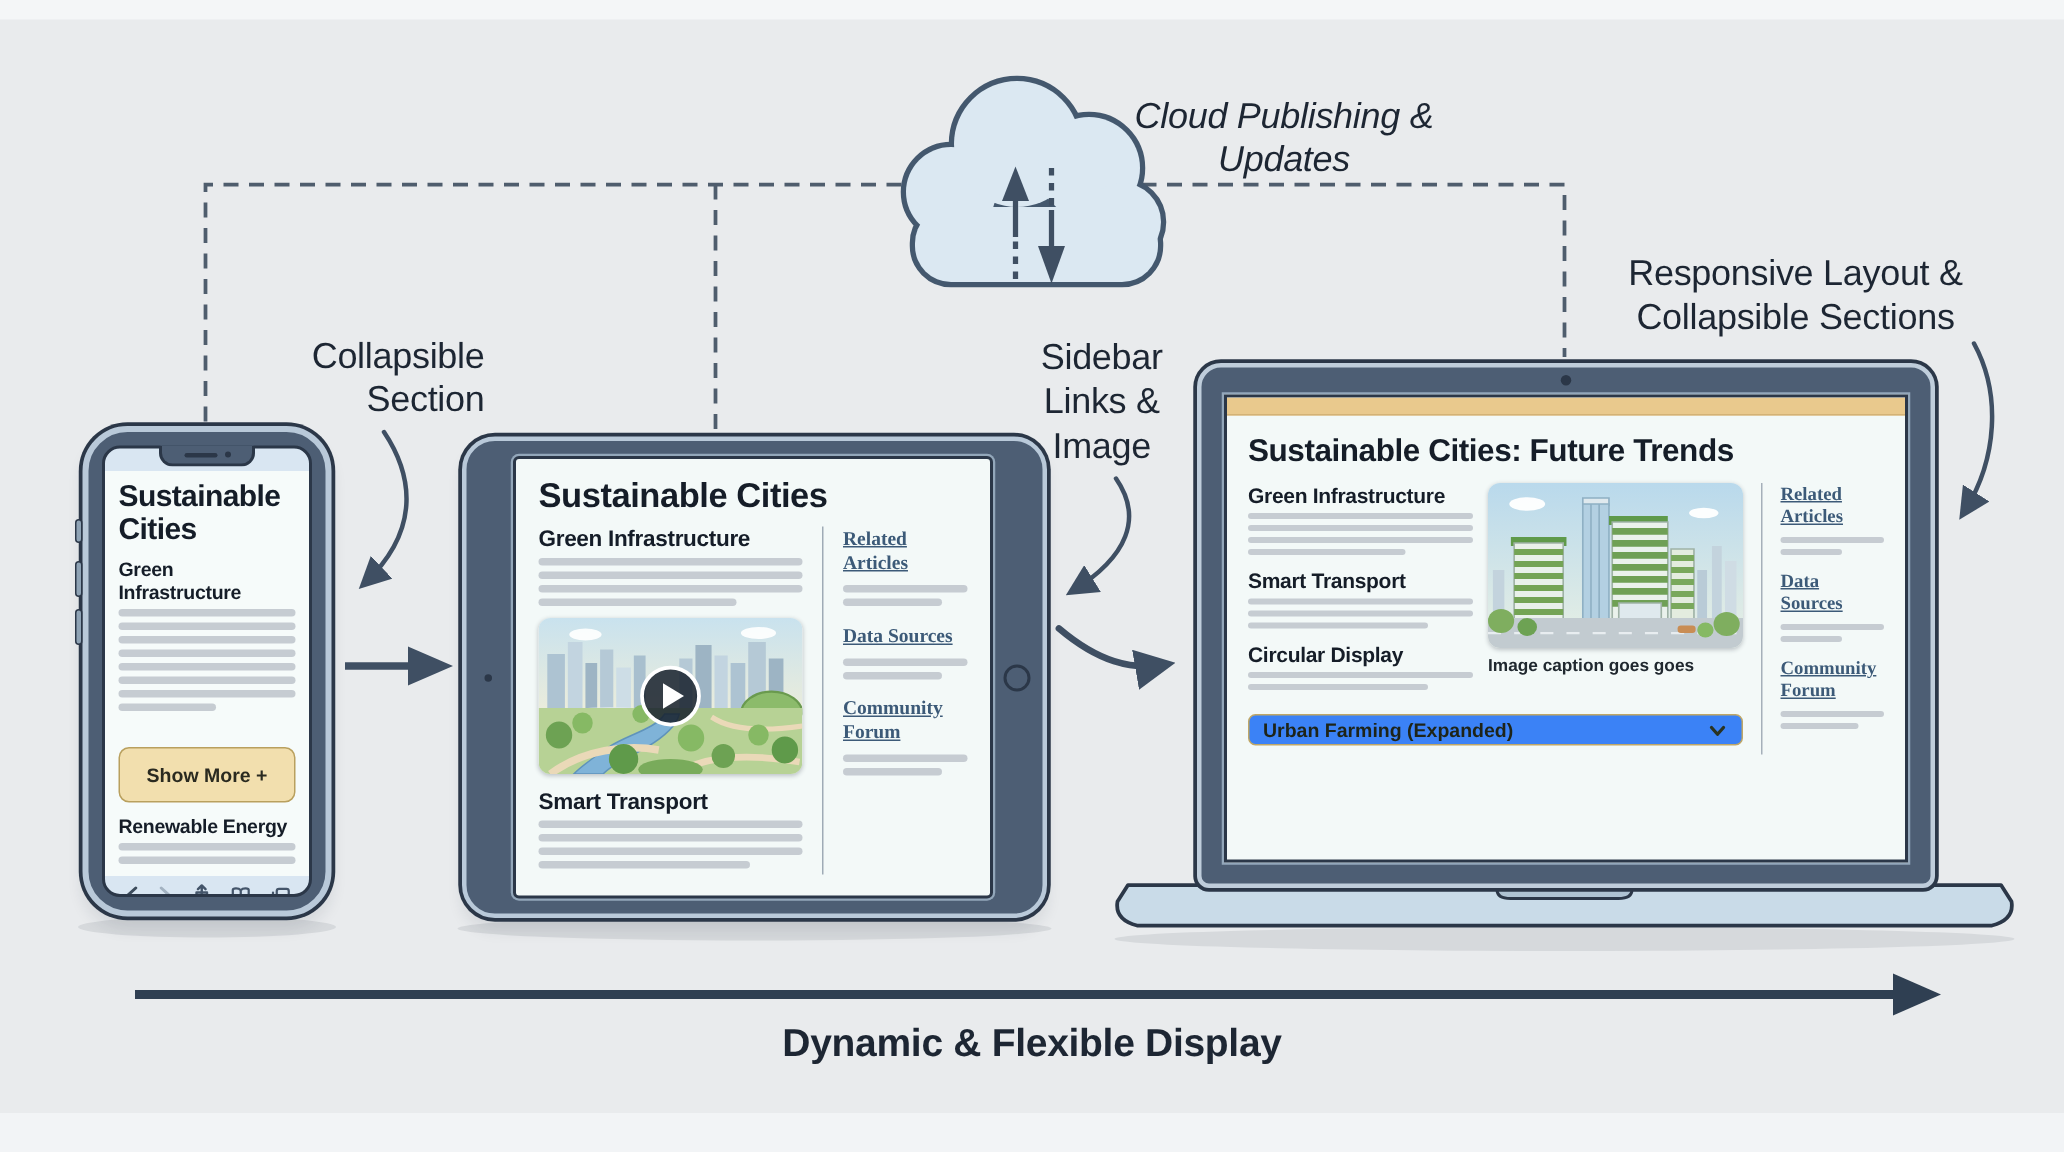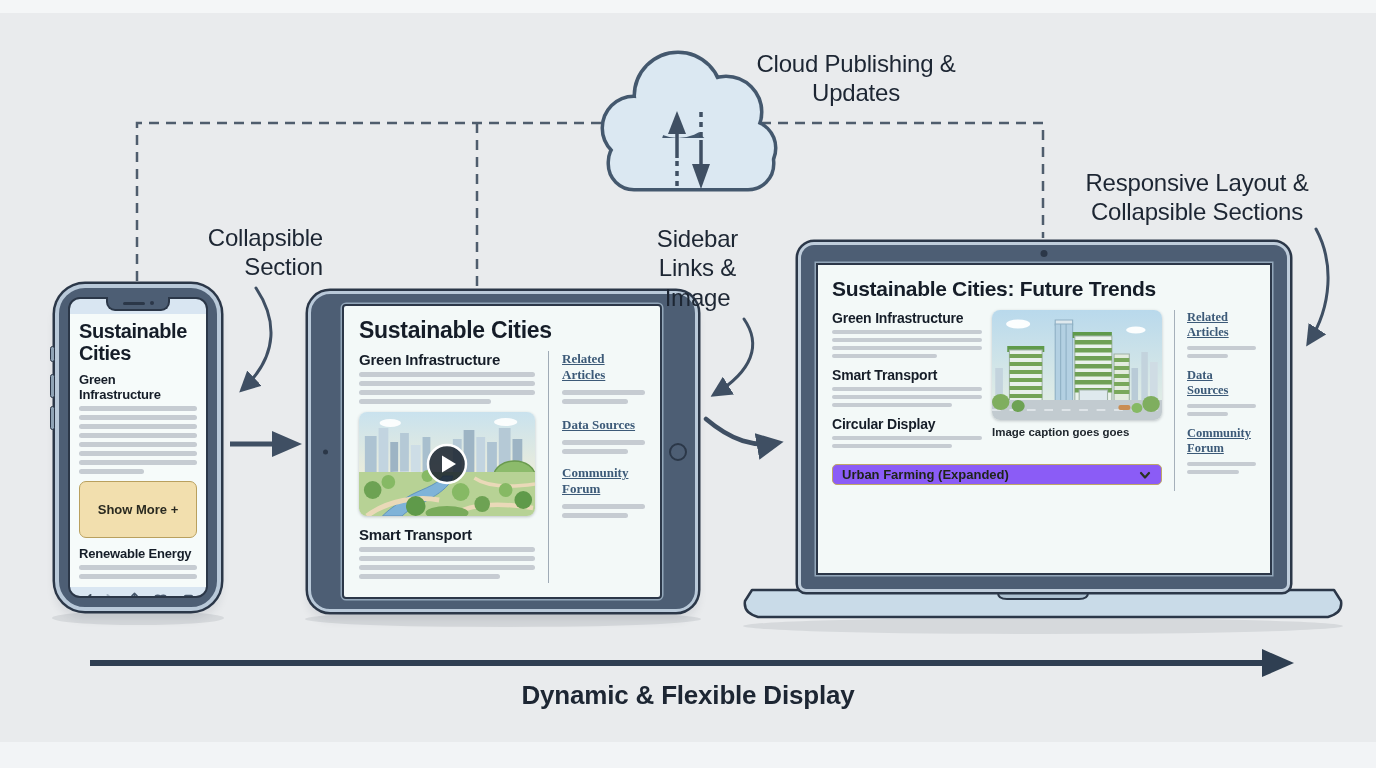--- a/index.html
+++ b/index.html
@@ -8,23 +8,23 @@
   .stage { position:relative; width:1376px; height:768px; background:#e9ebed; }
   .band-top { position:absolute; left:0; top:0; width:100%; height:13px; background:#f4f6f7; }
   .band-bottom { position:absolute; left:0; top:742px; width:100%; height:26px; background:#f2f4f6; }
 
   .diagram-svg { position:absolute; left:0; top:0; z-index:1; }
 
   
   .dlabel { position:absolute; z-index:3; text-align:center; color:#1d2633;
             font-size:24px; font-weight:500; line-height:1.22; letter-spacing:-0.2px; }
   .dlabel.bold { font-weight:700; }
-  .lbl-cloud       { left:756px;  top:49px;  width:200px; }
+  .lbl-cloud       { left:756px;  top:63px;  width:200px;font-style:italic; }
   .lbl-collapsible { left:143px;  top:223px; width:180px;text-align:right; }
-  .lbl-sidebar     { left:635px;  top:224px; width:125px; }
+  .lbl-sidebar     { left:672px;  top:224px; width:125px; }
   .lbl-responsive  { left:1046px; top:168px; width:302px; }
   .lbl-dynamic     { left:478px;  top:680px; width:420px; font-size:26px; }
 
   
   .line { height:5px; background:#c6ccd2; border-radius:2.5px; margin:4px 0; width:100%; }
   .w55{width:55%} .w60{width:60%} .w70{width:70%} .w75{width:75%} .w80{width:80%}
   .s-link { display:inline-block; color:#3c5a78; font-weight:700; text-decoration:underline; cursor:pointer; }
 
   
   .phone { position:absolute; left:55px; top:284px; width:166px; height:327px; z-index:2;
@@ -32,22 +32,22 @@
            box-shadow:0 0 0 2.5px #2b3748, 0 8px 10px rgba(30,40,55,.10); }
   .phone-btn { position:absolute; left:-9px; width:5px; background:#8fa3b5; border:1.5px solid #2b3748; border-radius:3px; }
   .pb1{top:58px;height:16px;} .pb2{top:86px;height:24px;} .pb3{top:118px;height:24px;}
   .phone-screen { position:absolute; left:9px; right:9px; top:9px; bottom:9px; background:#d9e6f2;
                   border:2px solid #2b3748; border-radius:12px; overflow:hidden;
                   display:flex; flex-direction:column; }
   .phone-status { height:15px; flex:none; }
   .phone-content { flex:1; background:#f6fbfa; padding:6px 9px 4px 9px; }
   .p-title { font-size:20px; font-weight:700; line-height:1.1; letter-spacing:-0.4px; color:#151d28; }
   .p-h2 { font-size:13px; font-weight:700; letter-spacing:-0.2px; color:#151d28; margin-top:8px; margin-bottom:3px; }
-  .p-btn { margin-top:7px; margin-bottom:2px; width:100%; background:#f2dfae; border:1.5px solid #b9a05e;
-           border-radius:7px; padding:20px 0; text-align:center; font-size:13px; font-weight:700; color:#2a2a20; cursor:pointer; }
+  .p-btn { margin-top:24px; margin-bottom:2px; width:100%; background:#f2dfae; border:1.5px solid #b9a05e;
+           border-radius:7px; padding:10px 0; text-align:center; font-size:13px; font-weight:700; color:#2a2a20; cursor:pointer; }
   .phone-toolbar { height:26px; flex:none; display:flex; align-items:center; justify-content:space-around; padding:0 6px; }
   .phone-toolbar svg { display:block; }
   .phone-home { height:11px; flex:none; display:flex; align-items:center; justify-content:center; }
   .phone-homebar { width:56px; height:4px; border-radius:2px; background:#1f2a36; }
   .phone-notch { position:absolute; top:9px; left:50%; transform:translateX(-50%); width:64px; height:14px;
                  background:#4d5e74; border:2px solid #2b3748; border-top:none;
                  border-radius:0 0 9px 9px; display:flex; align-items:center; justify-content:center; gap:5px; }
   .notch-speaker { width:22px; height:3px; background:#2b3748; border-radius:2px; }
   .notch-cam { width:4px; height:4px; background:#2b3748; border-radius:50%; }
 
@@ -75,21 +75,21 @@
   .t-linkblock .s-link { font-size:13px; margin-bottom:3px;font-family:Liberation Serif, serif; }
 
   
   .laptop { position:absolute; left:798px; top:242px; width:492px; height:350px; z-index:2;
             background:#4d5e74; border:3px solid #bfcddb; border-radius:16px 16px 8px 8px;
             box-shadow:0 0 0 2.5px #2b3748; }
   .webcam { position:absolute; top:5px; left:50%; transform:translateX(-50%); width:7px; height:7px;
             background:#2b3748; border-radius:50%; }
   .laptop-screen { position:absolute; left:15px; right:15px; top:18px; bottom:14px; background:#f3f9f8;
                    border:2px solid #2b3748; box-shadow:0 0 0 1.5px #93a7ba;
-                   display:flex; flex-direction:row; overflow:hidden; }
+                   display:flex; flex-direction:column; overflow:hidden; }
   .laptop-strip { height:12px; flex:none; background:#e9c98d; border-bottom:1px solid #d3b276; }
   .laptop-content { flex:1; padding:5px 14px 6px 14px; }
   .l-title { font-size:21px; font-weight:700; letter-spacing:-0.3px; color:#151d28; margin:7px 0 9px 0; }
   .l-body { display:flex; }
   .l-main { width:330px; flex:none; }
   .l-cols { display:flex; }
   .l-colA { width:160px; flex:none; padding-right:10px; }
   .l-colB { flex:1; }
   .l-h2 { font-size:14px; font-weight:700; letter-spacing:-0.2px; color:#151d28; margin-bottom:3px; }
   .l-colA .line { height:4.5px; margin:3.5px 0; }
@@ -97,21 +97,21 @@
   .l-img { height:110px; border-radius:8px; overflow:hidden; box-shadow:0 1px 3px rgba(30,40,55,.25); }
   .l-img svg.scene { display:block; width:100%; height:100%; }
   .l-caption { font-size:11.5px; font-weight:700; color:#20282f; margin-top:6px; }
   .l-sidebar { flex:1; margin-left:12px; padding-left:12px; border-left:1.5px solid #a5b0ba; }
   .l-sidebar .s-link { font-size:12.5px; margin-bottom:2px; }
   .l-sidebar .t-linkblock { margin-bottom:10px; }
   .l-sidebar .line { height:4.5px; margin:3.5px 0; }
   .l-accordions { margin-top:7px; }
   .acc { display:flex; align-items:center; justify-content:space-between; height:21px; padding:0 9px;
          border-radius:5px; margin-bottom:6px; font-size:13px; font-weight:700; color:#1e2418; cursor:pointer; }
-  .acc-tan   { background:#8b5cf6; border:1.5px solid #bfa767; }
+  .acc-tan   { background:#3b82f6; border:1.5px solid #bfa767; }
   .acc-green { background:#cfe3c5; border:1.5px solid #9ab389; }
   .acc svg { display:block; flex:none; }
 </style>
 </head>
 <body>
 
 <div class="stage">
   <div class="band-top"></div>
   <div class="band-bottom"></div>
 

